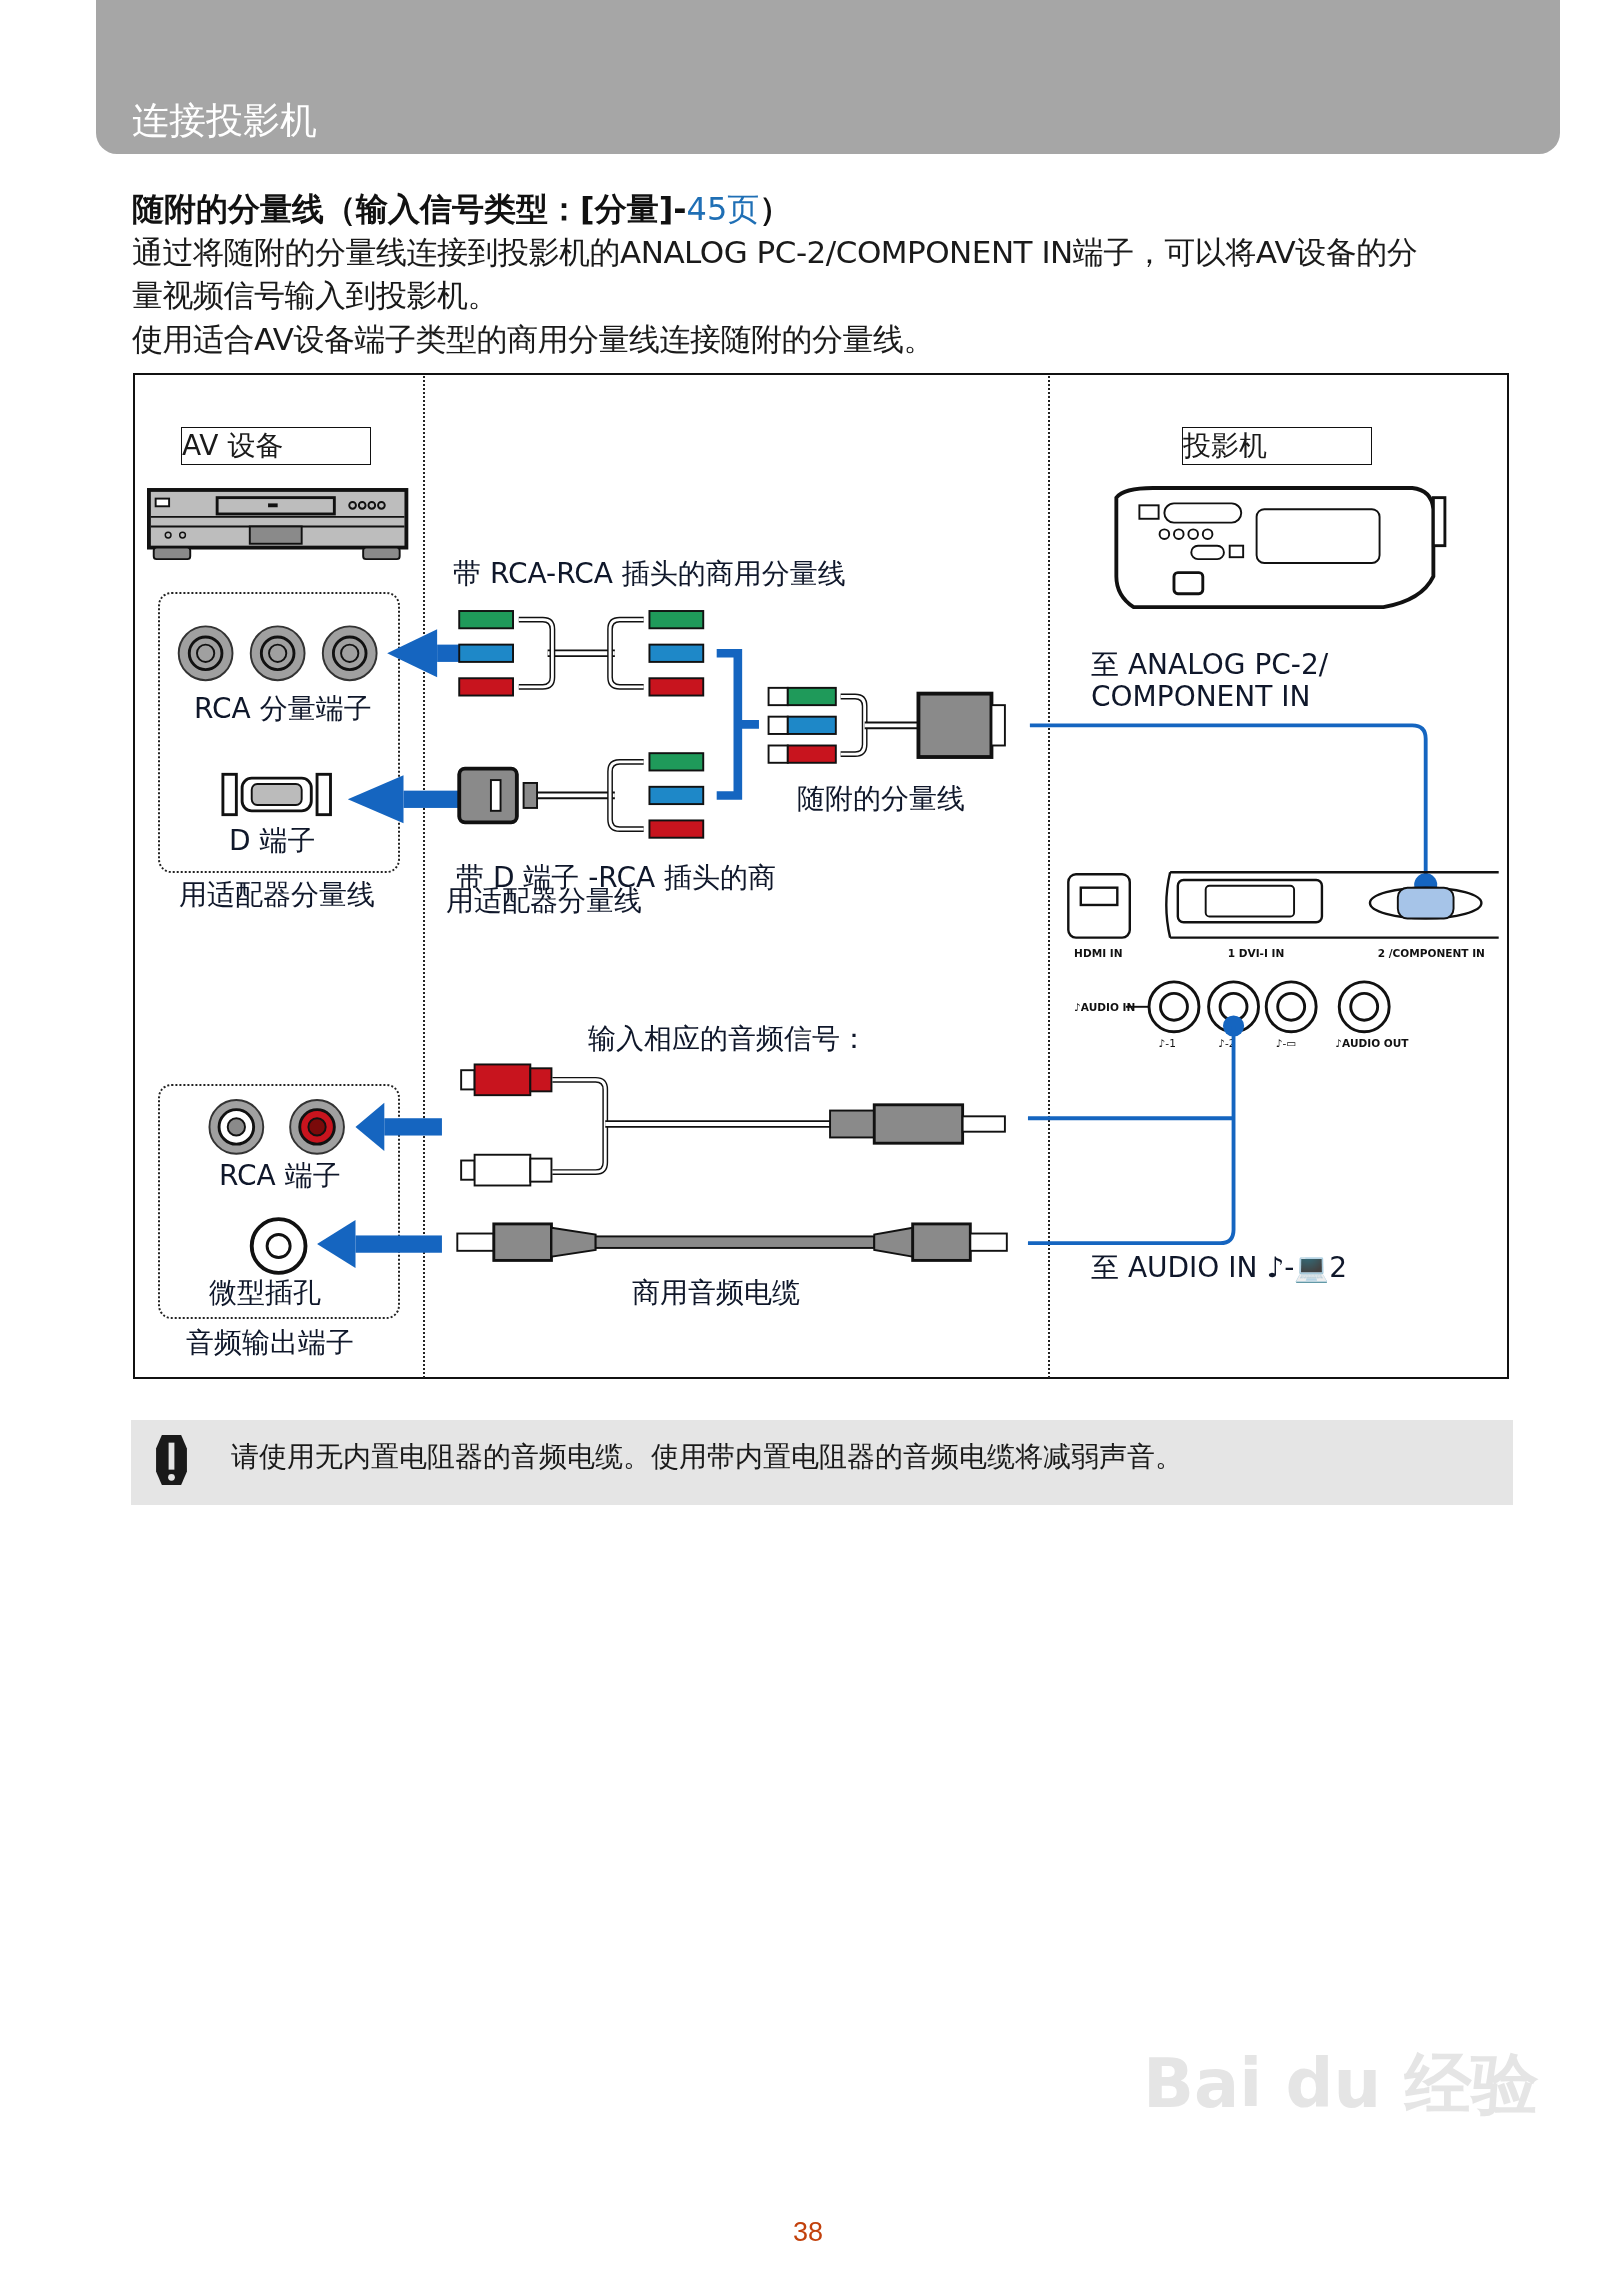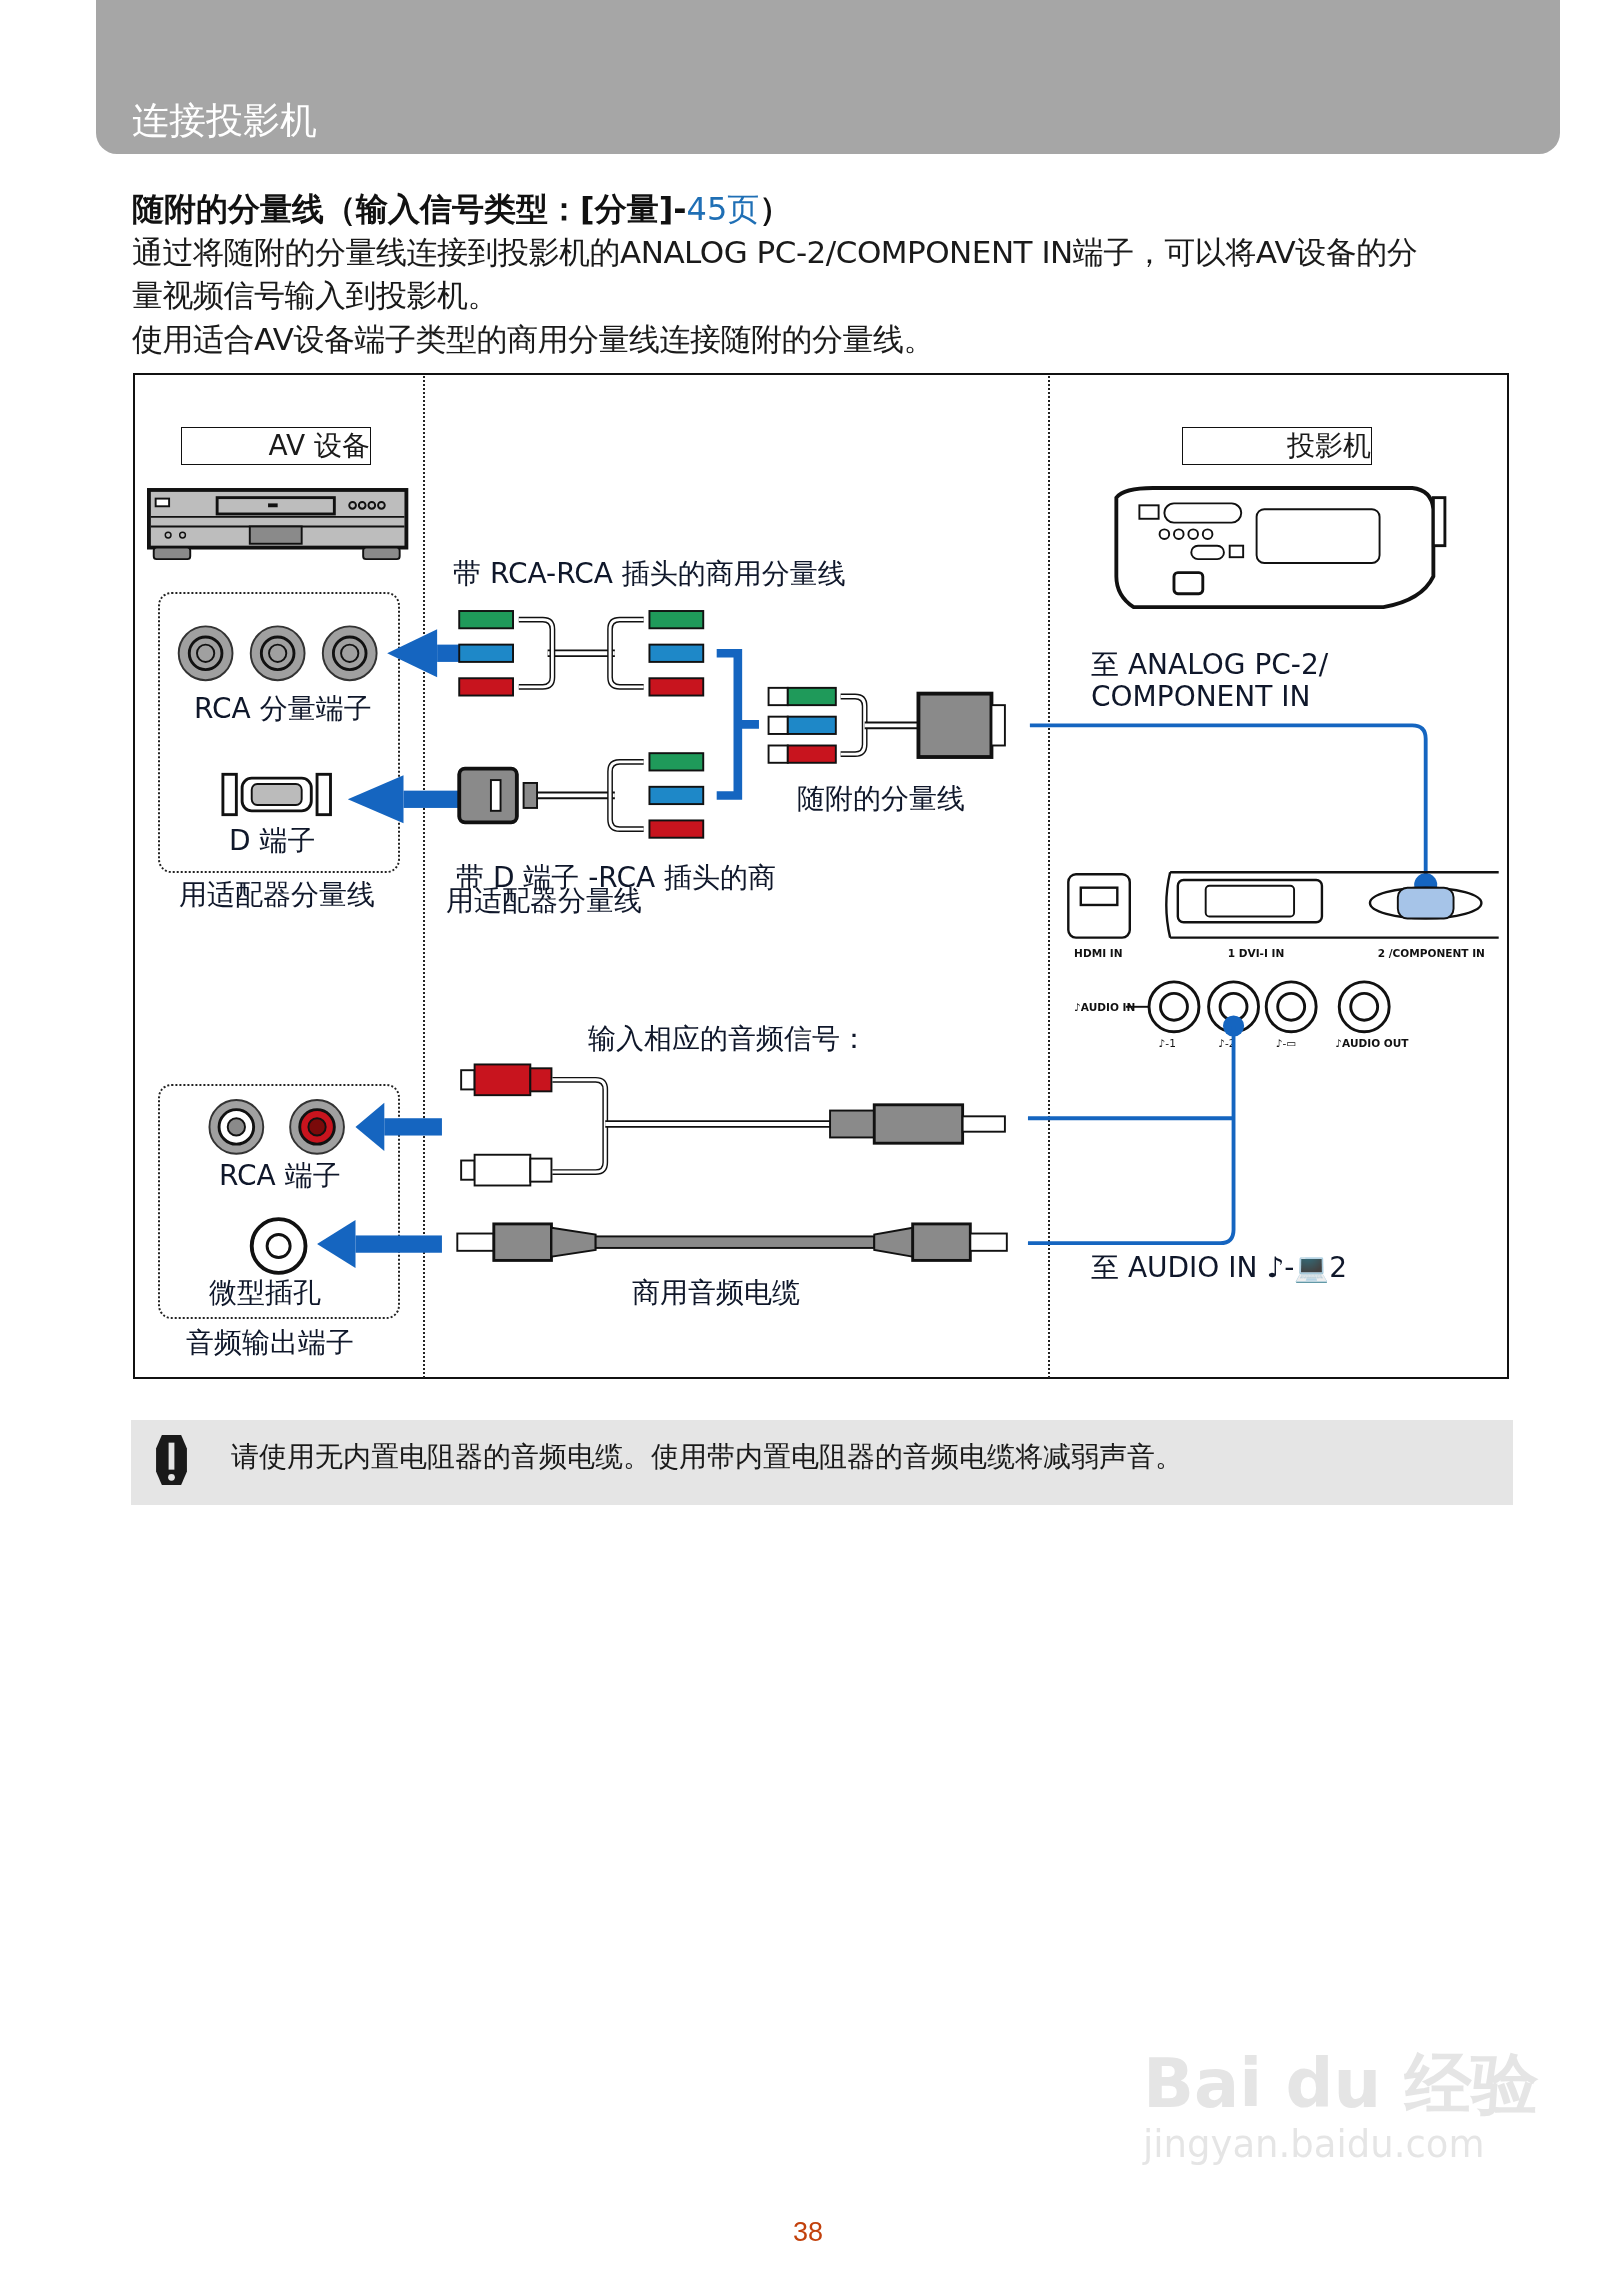--- a/index.html
+++ b/index.html
@@ -7,21 +7,21 @@
        font-family:"DejaVu Sans Mono","Liberation Mono",monospace;color:#1a1a1a;}
   .abs{position:absolute;}
   #header{left:96px;top:0;width:1464px;height:154px;background:#a6a6a6;border-radius:0 0 21px 21px;}
   #header-title{left:132px;top:96px;font-size:37px;color:#ffffff;font-family:"DejaVu Sans",sans-serif;}
   .heading{left:132px;top:188px;font-size:32px;font-family:"DejaVu Sans",sans-serif;font-weight:bold;color:#111;}
   .heading .link{color:#1f6fb5;font-weight:normal;}
   .body-line{left:132px;font-size:31px;font-family:"DejaVu Sans",sans-serif;color:#1a1a1a;white-space:nowrap;letter-spacing:-0.5px;}
   #diagram{left:133px;top:373px;width:1376px;height:1006px;border:2.9px solid #111;box-sizing:border-box;}
   .vdash{top:376px;height:1002px;width:0;border-left:2.9px dotted #222;}
   .label{font-size:28px;font-family:"DejaVu Sans",sans-serif;color:#0f172a;white-space:nowrap;}
-  .boxlabel{border:1.9px solid #111;text-align:right;font-size:28px;font-family:"DejaVu Sans",sans-serif;background:#fff;box-sizing:border-box;line-height:35px;}
+  .boxlabel{border:1.9px solid #111;text-align:left;font-size:28px;font-family:"DejaVu Sans",sans-serif;background:#fff;box-sizing:border-box;line-height:35px;}
   .dotbox{border:2.9px dotted #222;border-radius:13.4px;box-sizing:border-box;}
   #note{left:131px;top:1420px;width:1382px;height:85px;background:#e5e5e5;}
   #note-text{left:231px;top:1438px;font-size:28px;font-family:"DejaVu Sans",sans-serif;color:#1a1a1a;white-space:nowrap;}
   #page-number{left:793px;top:2217px;font-size:27px;color:#c2410c;font-family:"Liberation Sans",sans-serif;}
   #watermark{left:1143px;top:2046px;width:403px;height:154px;opacity:0.25;}
   svg text{font-family:"DejaVu Sans",sans-serif;}
 </style>
 </head>
 <body>
 
@@ -255,17 +255,16 @@
 <div id="note" class="abs"></div>
 <svg class="abs" style="left:154px;top:1433px;" width="35" height="54" viewBox="0 0 36 56">
   <polygon points="8,2 28,2 34,16 34,40 28,54 8,54 2,40 2,16" fill="#1a1a1a"></polygon>
   <rect x="15" y="10" width="6" height="28" fill="#e5e5e5"></rect>
   <circle cx="18" cy="46" r="3.5" fill="#e5e5e5"></circle>
 </svg>
 <div id="note-text" class="abs">请使用无内置电阻器的音频电缆。使用带内置电阻器的音频电缆将减弱声音。</div>
 
 <div id="watermark" class="abs">
   <div style="font-size:67px;font-weight:bold;color:#999;font-family:'DejaVu Sans',sans-serif;line-height:77px;">Bai du 经验</div>
-  <div style="font-size:37px;color:#999;font-family:'DejaVu Sans',sans-serif;">jingyan.baidu.com</div>
 </div>
 
 <div id="page-number" class="abs">38</div>
 
 
 </body></html>

